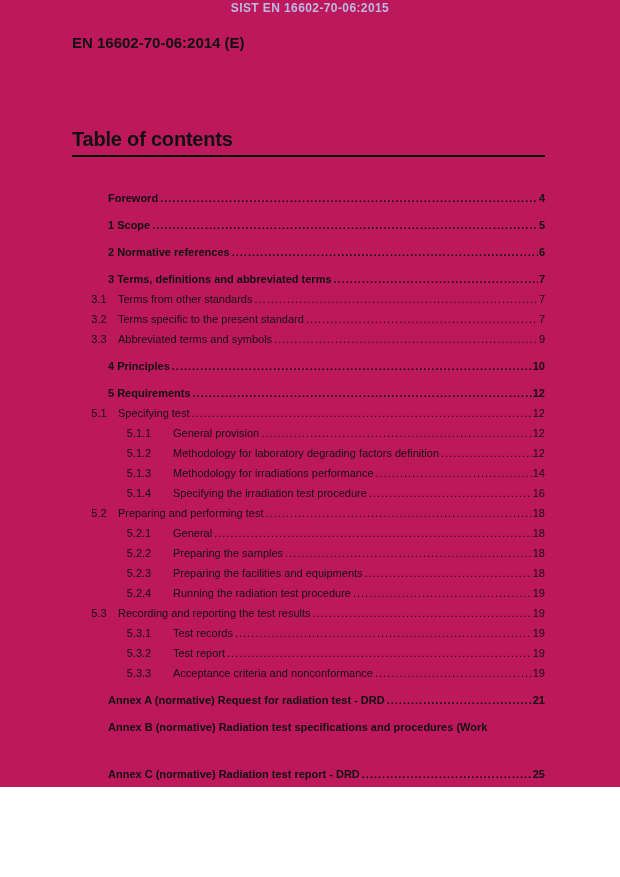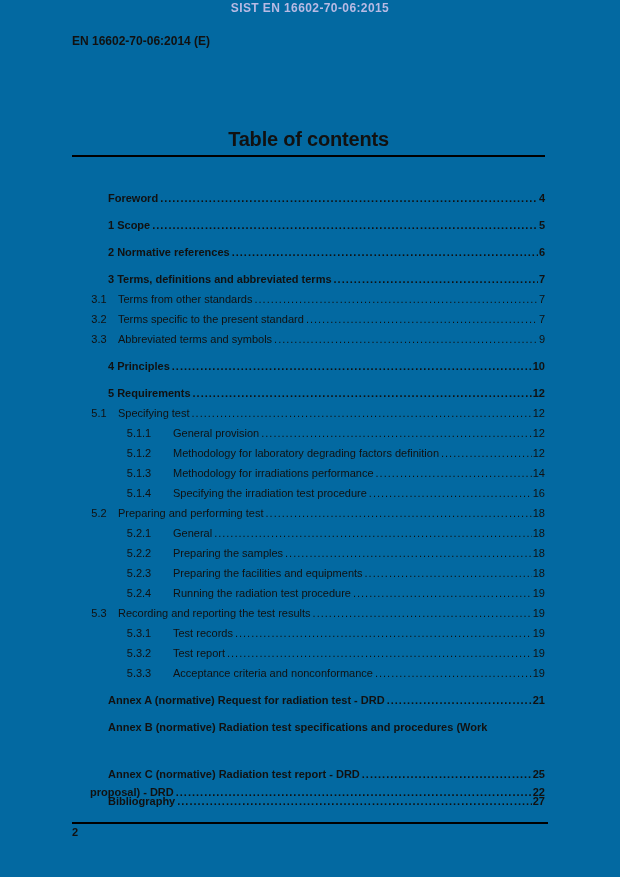--- a/index.html
+++ b/index.html
@@ -1,40 +1,40 @@
 <!DOCTYPE html>
 <html><head>
 <meta charset="utf-8">
 <style>
   html,body { margin:0; padding:0; background:#ffffff; }
   .page {
     position:relative;
-    width:620px; height:877px;
-    background:#0369a1;
+    width:620px; height:787px;
+    background:#be185d;
     font-family:"Liberation Sans", sans-serif;
     color:#111;
     overflow:hidden;
   }
   .watermark {
     position:absolute; top:1px; left:0; right:0;
     text-align:center;
     font-size:12px; font-weight:bold;
     letter-spacing:0.4px;
     color:#b9bae4;
   }
   .doc-ref {
     position:absolute; top:34px; left:72px;
-    font-size:12px; font-weight:bold;
+    font-size:15px; font-weight:bold;
   }
   .title-block {
     position:absolute; left:72px; right:75px; top:127px;
   }
   .title {
     margin:0;
-    text-align:center;
+    text-align:left;
     font-size:20px; font-weight:bold;
     line-height:25px;
     letter-spacing:-0.2px;
   }
   .title-rule {
     margin-top:3px;
     border-top:2px solid #000;
   }
   .toc {
     position:absolute; left:72px; right:75px; top:188px;

